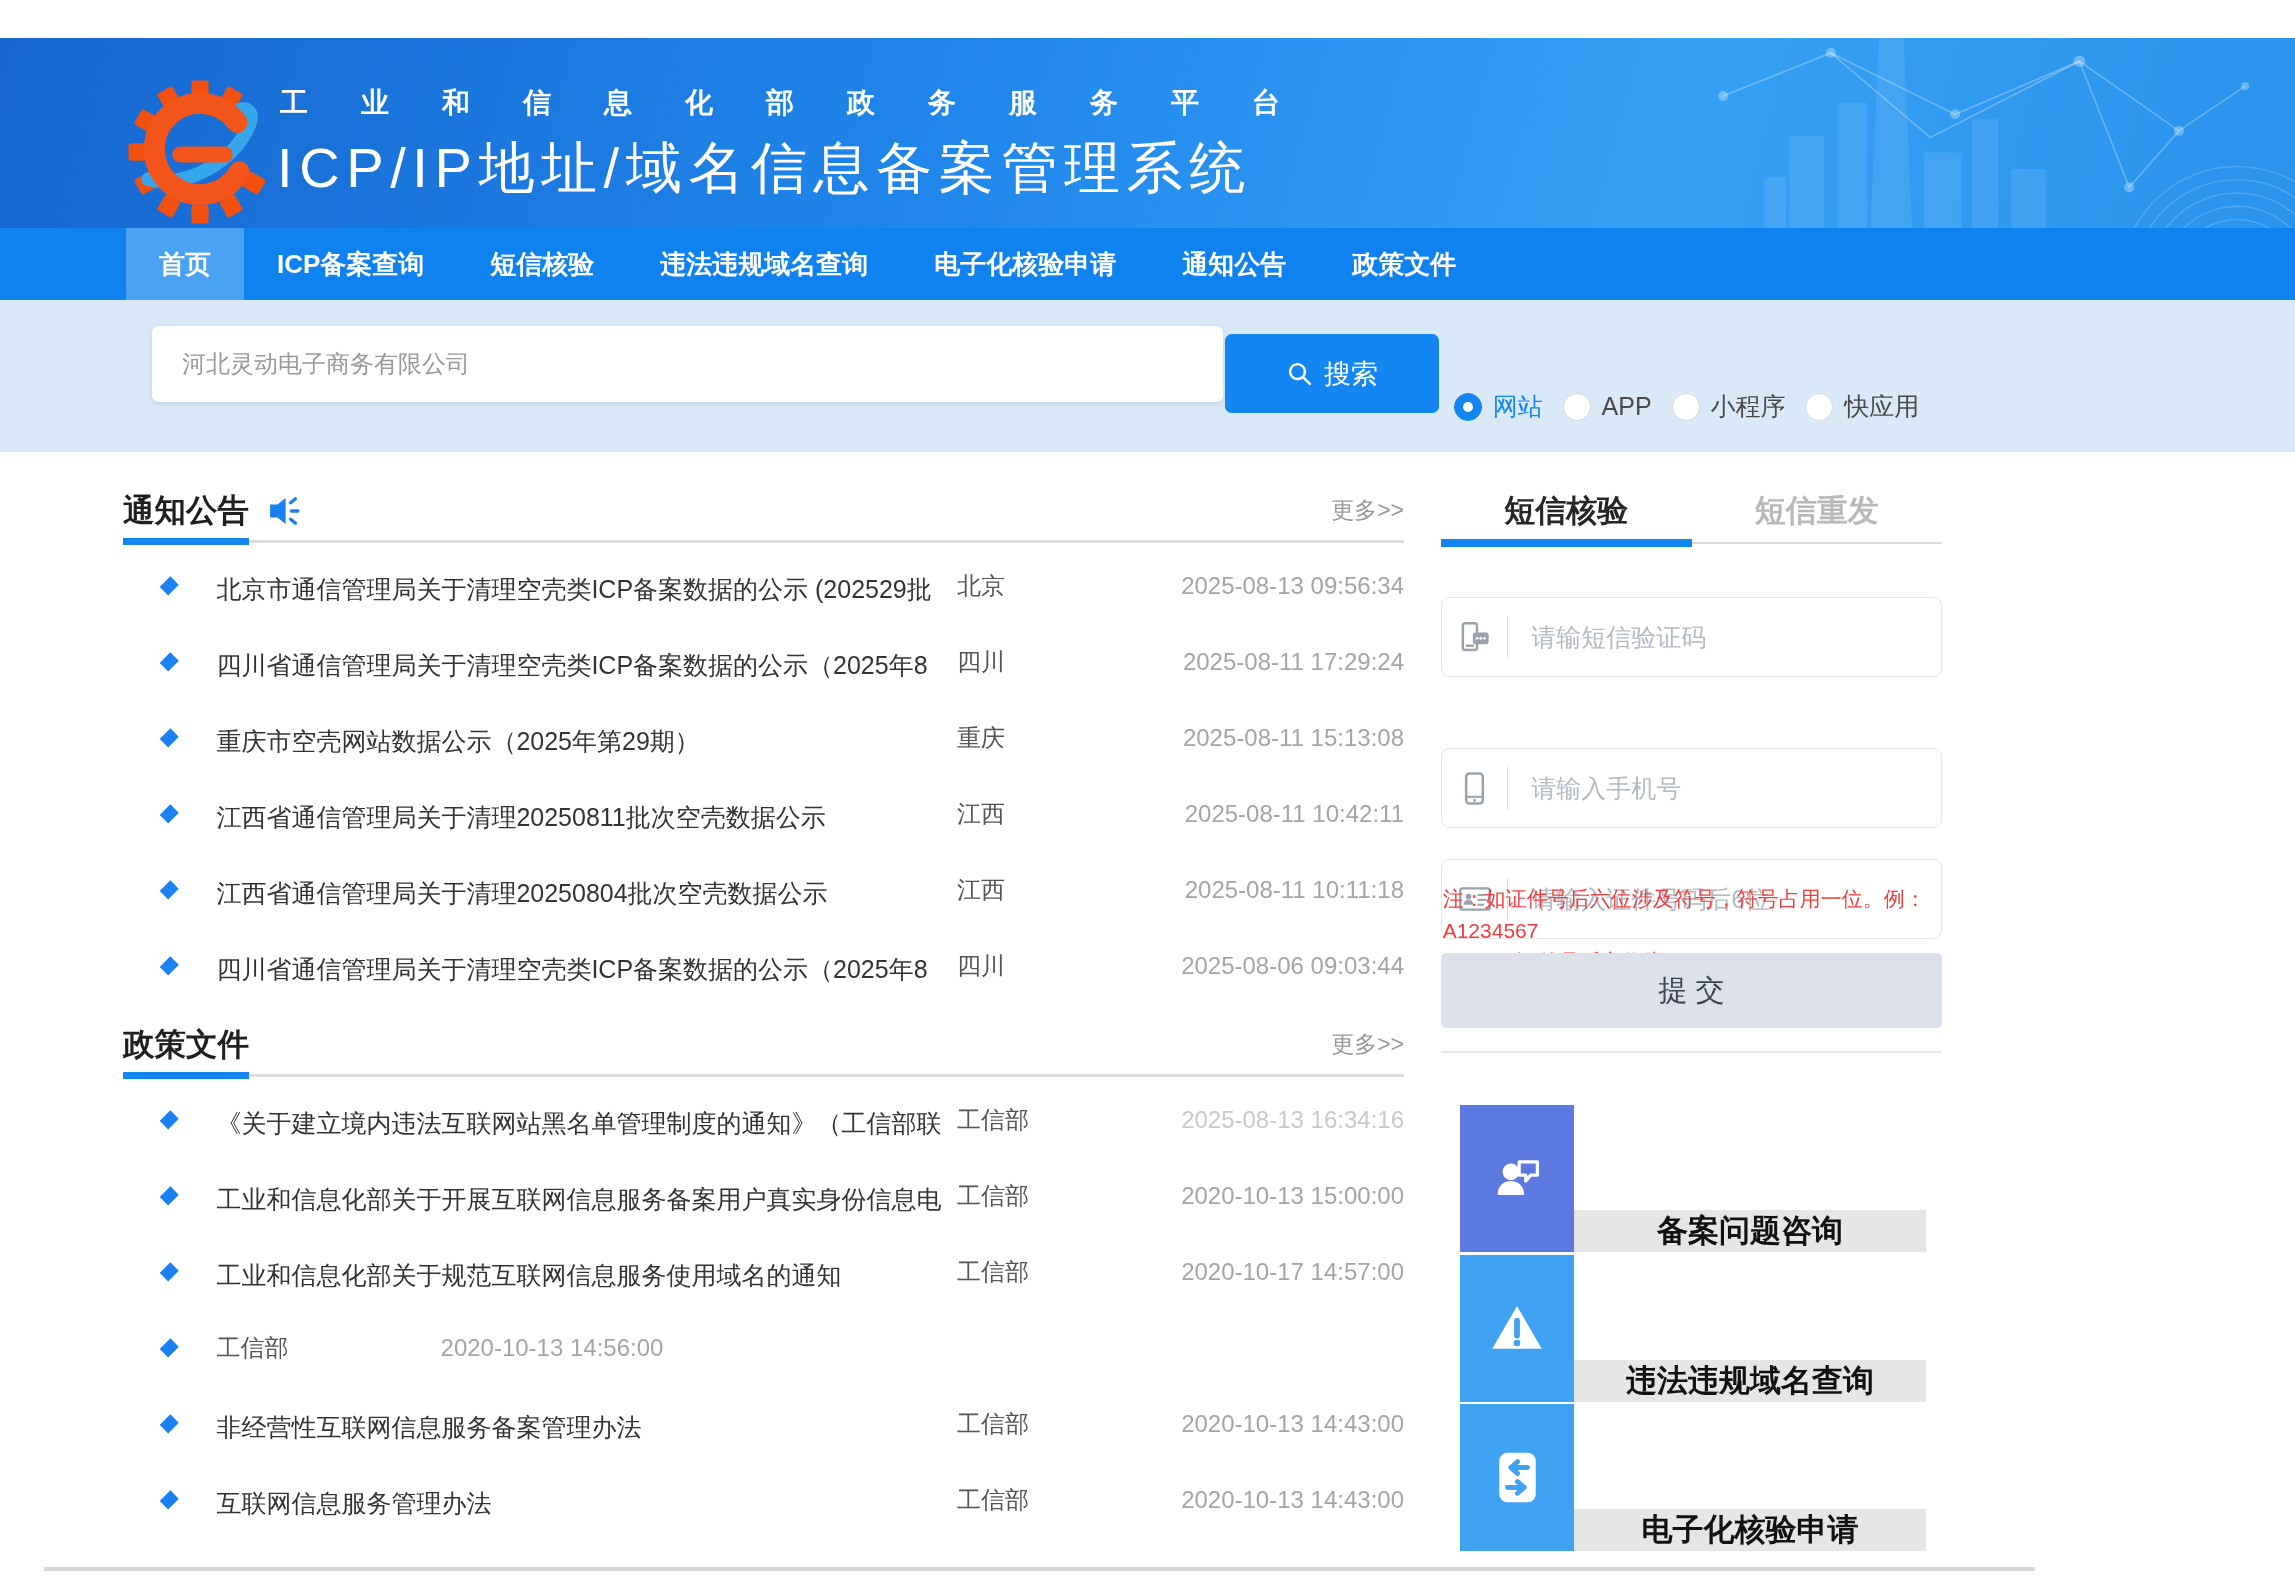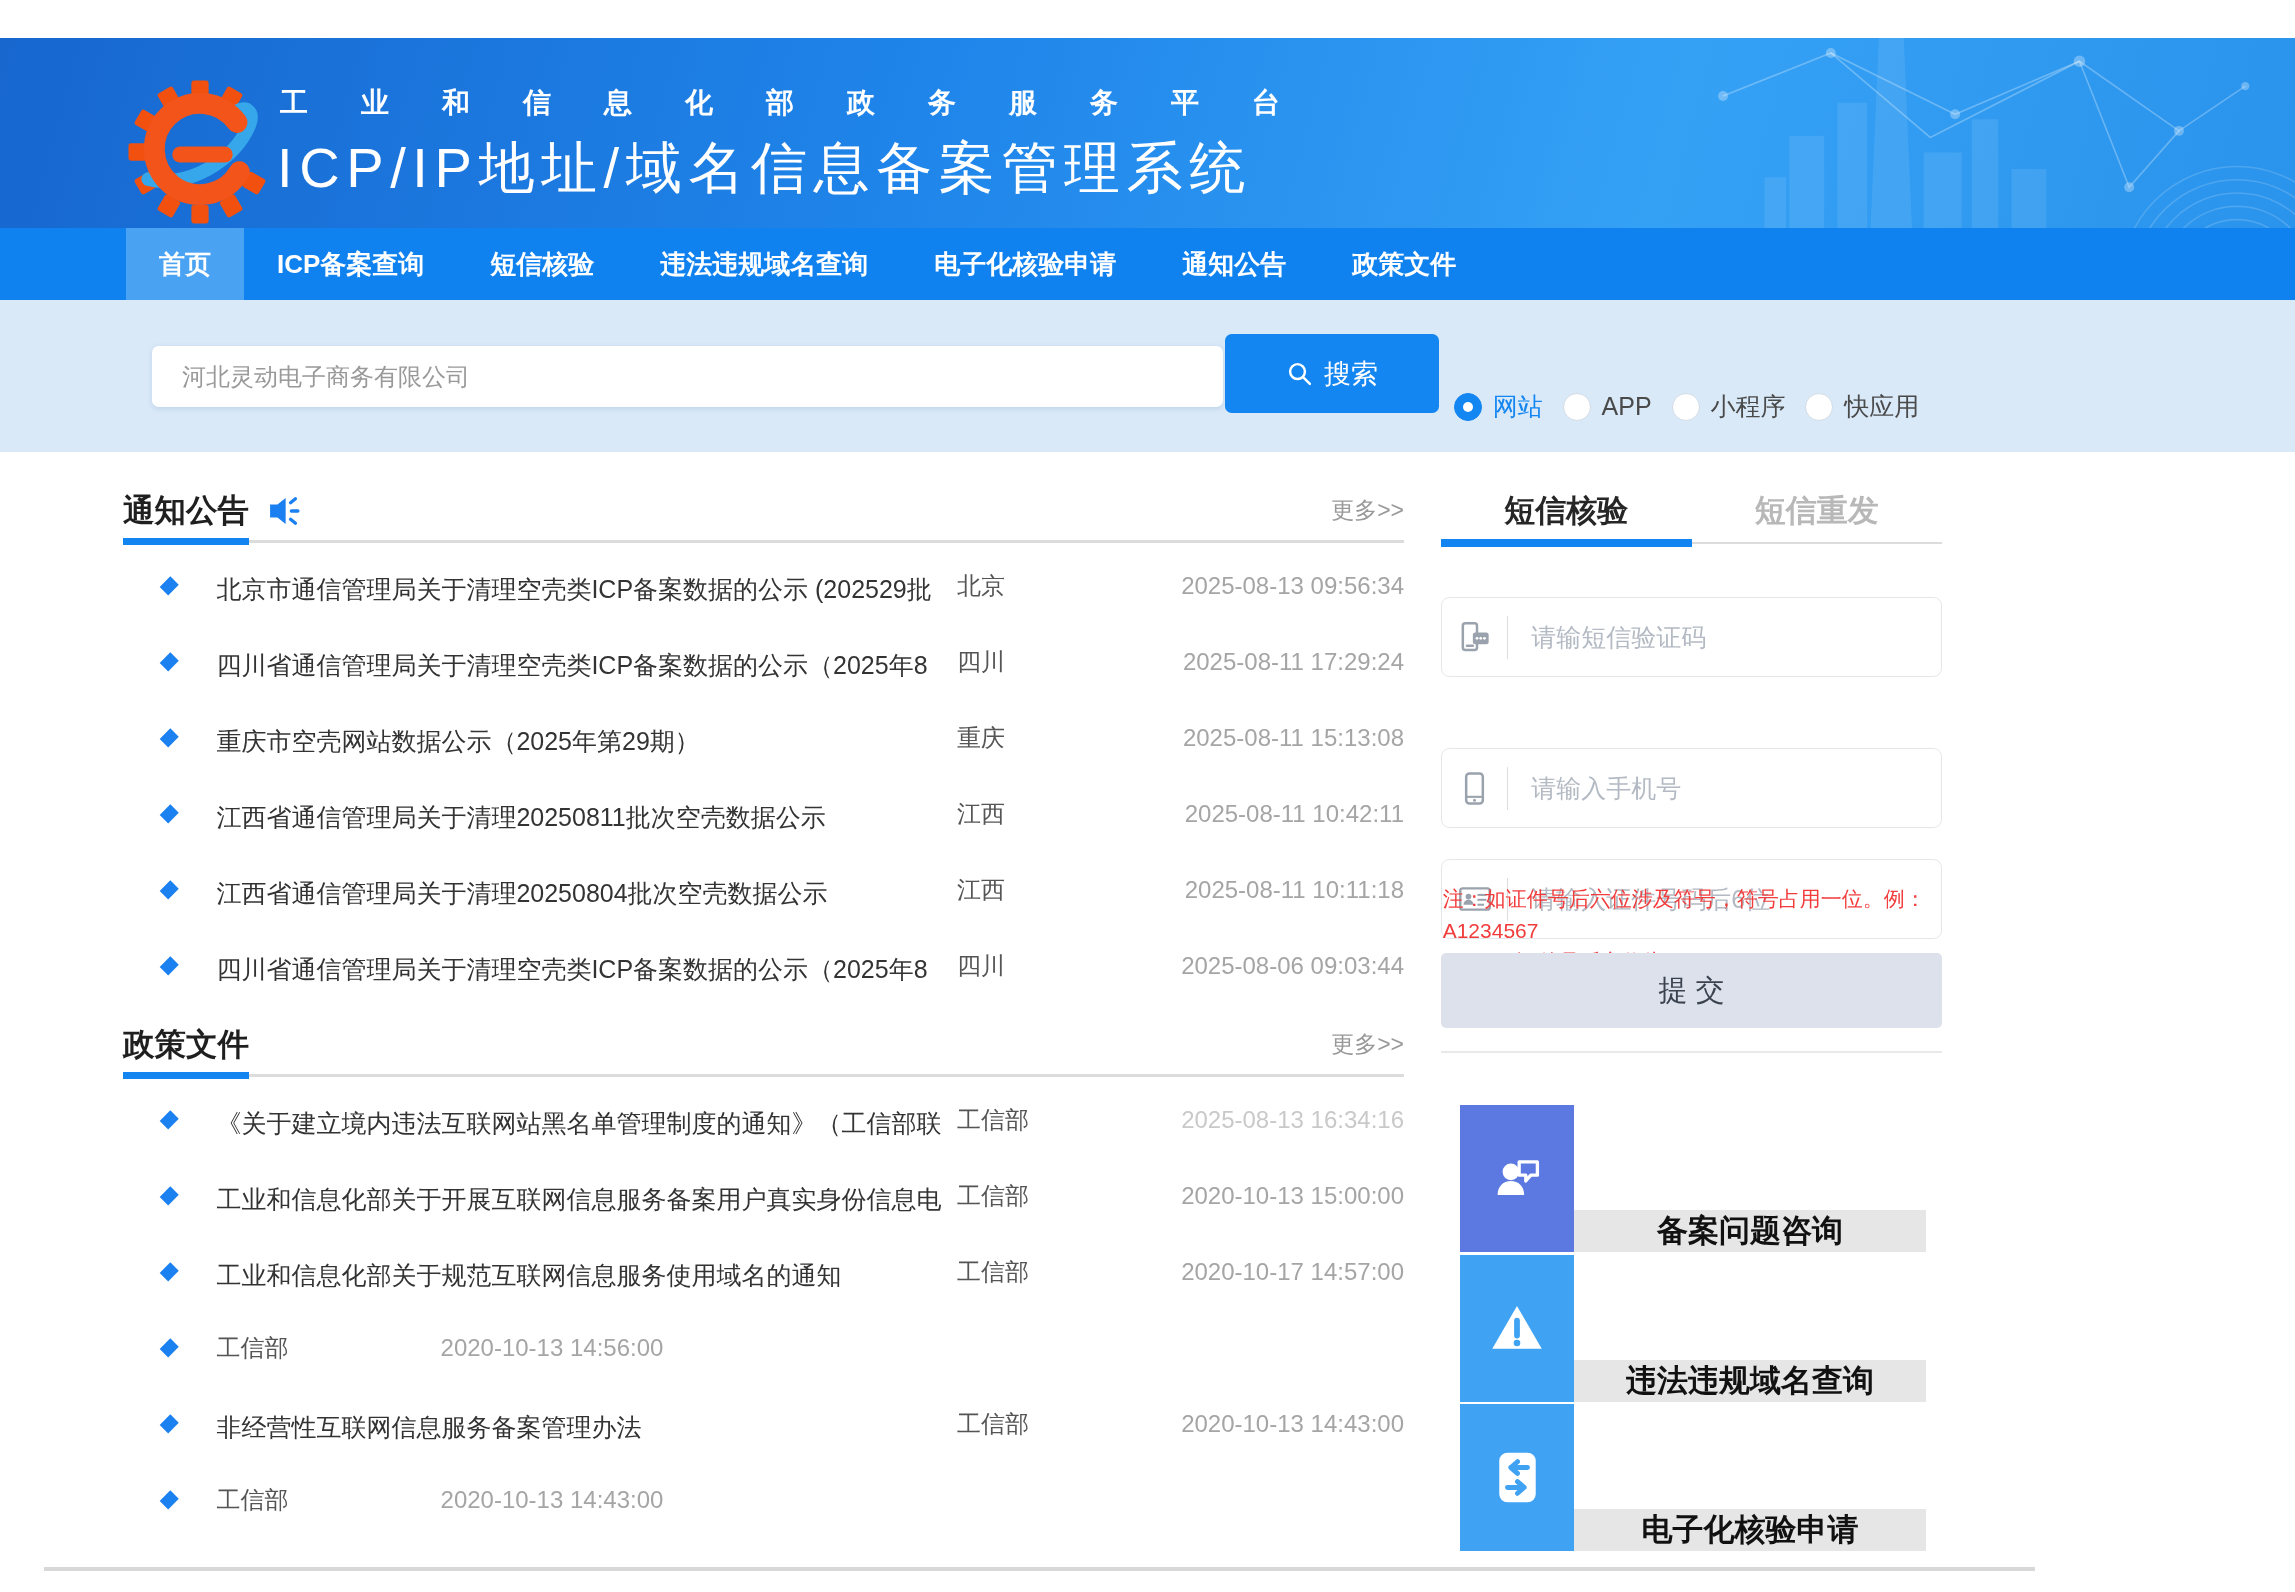--- a/index.html
+++ b/index.html
@@ -17,21 +17,21 @@
   .system-title{position:absolute;left:277px;top:93px;font-size:56px;font-weight:500;
     color:#fff;letter-spacing:6.6px;white-space:nowrap;}
   
   .navbar{position:absolute;left:0;top:228px;width:2295px;height:72px;background:#0f82f0;
     display:flex;padding-left:126px;box-sizing:border-box;}
   .nav-item{height:72px;line-height:72px;padding:0 33px;color:#fff;font-size:26px;
     font-weight:600;cursor:pointer;white-space:nowrap;}
   .nav-item.active{background:#4aa2f2;}
   
   .search-band{position:absolute;left:0;top:300px;width:2295px;height:152px;background:#d9e9f8;}
-  .search-input{position:absolute;left:152px;top:46px;width:1071px;height:61px;background:#fff;
+  .search-input{position:absolute;left:152px;top:26px;width:1071px;height:76px;background:#fff;
     border-radius:6.6px;box-sizing:border-box;display:flex;align-items:center;padding-left:28px;
     box-shadow:0 1.7px 5px rgba(120,150,190,.25);}
   .search-input input{border:none;outline:none;background:transparent;flex:1;
     font-size:24px;color:#999;font-family:inherit;}
   .search-btn{position:absolute;left:1225px;top:34px;width:214px;height:79px;background:#1486f2;
     border:none;border-radius:6.6px;color:#fff;font-size:27px;display:flex;align-items:center;
     justify-content:center;gap:10px;cursor:pointer;font-family:inherit;}
   .search-types{position:absolute;left:1454px;top:89px;height:35px;display:flex;
     align-items:center;gap:20px;}
   .radio-item{display:flex;align-items:center;cursor:pointer;}
@@ -342,20 +342,21 @@
 
         <div class="news-row">
           <span class="bullet"></span>
           <span class="news-title">非经营性互联网信息服务备案管理办法</span>
           <span class="col-region">工信部</span>
           <span class="col-date">2020-10-13 14:43:00</span>
         </div>
 
         <div class="news-row">
           <span class="bullet"></span>
+          <span class="news-title">互联网信息服务管理办法</span>
           <span class="col-region">工信部</span>
           <span class="col-date">2020-10-13 14:43:00</span>
         </div>
       </div>
   </div>
 
 </div>
 
 <div class="right-col">
 

